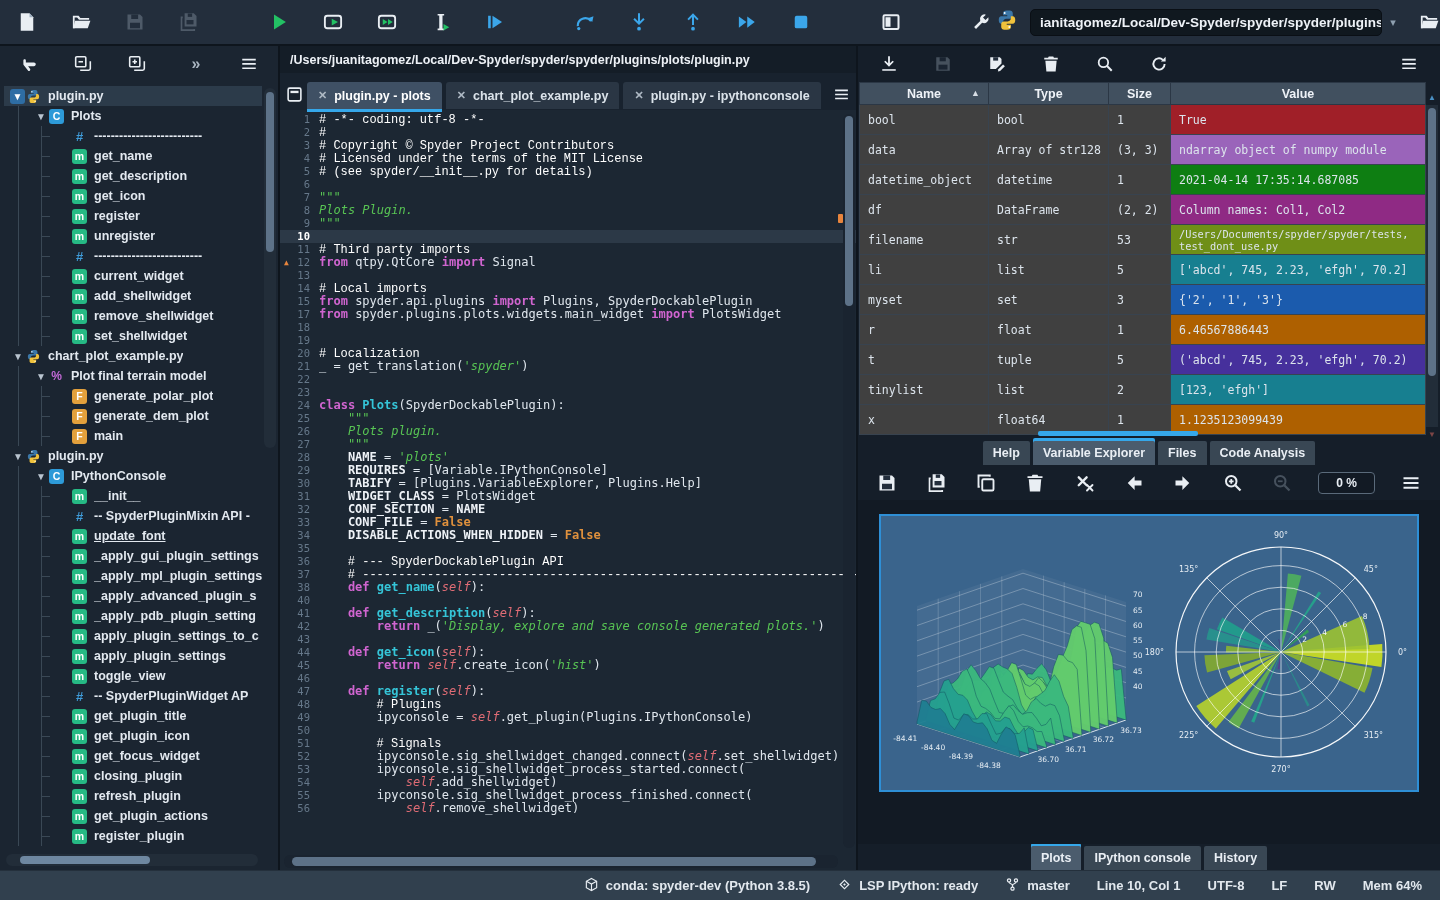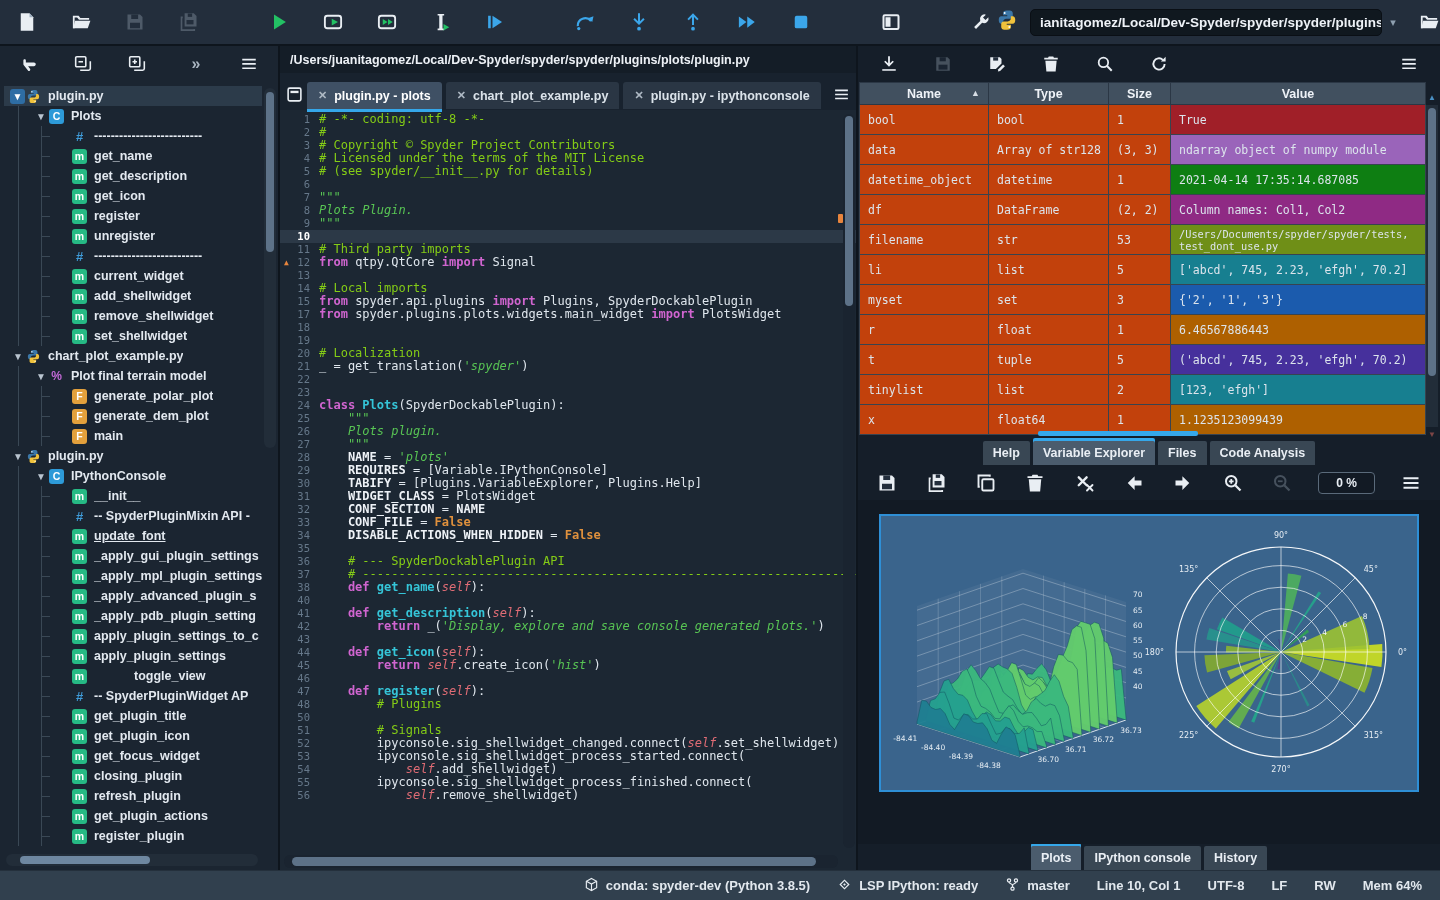--- a/index.html
+++ b/index.html
@@ -63,39 +63,39 @@
   .etab-side { background:none; border:none; cursor:pointer; margin-bottom:4px; }
   .etab-side svg { width:17px; height:17px; }
   .etab-menu { margin-left:auto; }
   #code-wrap { position:absolute; left:0; right:0; top:64px; bottom:18px; overflow:hidden; padding-top:3px; }
   .cl { display:flex; height:13px; line-height:13px; font-family:"DejaVu Sans Mono", monospace; font-size:12px; }
   .cl .lw { flex:none; width:13px; text-align:center; color:#e8853d; font-size:8px; }
   .cl .ln { flex:none; width:26px; text-align:right; color:#66788a; font-size:10.5px; padding-right:9px; }
   .cl .ct { flex:1; white-space:pre; overflow:hidden; color:#dfe6ed; }
   .cl.cur { background:#2c3947; }
   .cl.cur .ln { color:#ffffff; font-weight:700; }
-  .sy-c { color:#84cc16; } .sy-s { color:#58c554; font-style:italic; } .sy-k { color:#d065d0; font-weight:700;margin-top:40px; }
+  .sy-c { color:#ffffff;font-family:Liberation Mono, monospace; } .sy-s { color:#58c554; font-style:italic; } .sy-k { color:#d065d0; font-weight:700;margin-top:40px; }
   .sy-f { color:#35c5d8; font-weight:700; } .sy-e { color:#e06c75; font-style:italic; }
   .sy-o { color:#e0913d; font-weight:700; } .sy-b { color:#eef2f7; font-weight:700; } .sy-w { color:#dfe6ed; }
   .escroll-v { position:absolute; right:1px; top:68px; width:12px; bottom:22px; background:#1a2430; border-radius:6px; }
   .escroll-v i { position:absolute; left:2px; right:2px; top:2px; height:190px; background:#5d7288; border-radius:5px; }
   .emark { position:absolute; right:13px; top:168px; width:5px; height:9px; background:#e8853d; border-radius:1px; }
   .escroll-h { position:absolute; left:4px; right:18px; bottom:2px; height:13px; background:#1a2430; border-radius:6px; }
   .escroll-h i { position:absolute; top:2px; bottom:2px; left:8px; right:22px; background:#5d7288; border-radius:5px; }
 
   
   #ve-toolbar { height:36px; display:flex; align-items:center; gap:24px; padding:0 16px; background:#151e29; }
   #ve-toolbar .menu-right { margin-left:auto; }
   #ve-table-wrap { position:relative; height:356px; padding:0 1px; }
   table.ve { width:566px; border-collapse:collapse; table-layout:fixed; }
   table.ve th { height:22px; background:#41505f; color:#eef2f7; font-size:12.5px; font-weight:700;
     border:1px solid #2b3745; text-align:center; position:relative; }
   table.ve td { height:30px; border:1px solid #38434f; font-family:"DejaVu Sans Mono", monospace; font-size:11.5px;
     color:#dce4ec; padding:0 8px; overflow:hidden; white-space:nowrap; }
-  td.cell-plain { background:#c2410c; }
+  td.cell-plain { background:#404040; }
   td.cell-val { color:#fff; }
   td.cell-val .two { font-size:10.3px; line-height:12px; }
   th .sort { position:absolute; right:8px; top:5px; font-size:9px; color:#d7dee5; }
   .ve-scroll-v { position:absolute; right:2px; top:23px; width:12px; height:322px; background:#222d39; }
   .ve-scroll-v i { position:absolute; left:2px; right:2px; top:3px; height:268px; background:#5d7288; border-radius:5px; }
   .ve-scroll-v .up { position:absolute; top:-12px; left:2px; color:#4a90c4; font-size:8px; }
   .ve-scroll-v .dn { position:absolute; bottom:-12px; left:2px; color:#7d4545; font-size:8px; }
   .ve-scroll-h { position:absolute; left:180px; bottom:2px; width:160px; height:5px; background:#35a7ea; border-radius:2px; }
 
   .panel-tabs { height:27px; display:flex; justify-content:center; align-items:flex-end; gap:3px; background:#151e29; }
@@ -541,21 +541,21 @@
           <span class="badge b-m">m</span>
           <span style="overflow: hidden;">apply_plugin_settings</span>
         </div>
         <div class="trow">
           <i class="vguide" style="left: 14px;"></i>
           <i class="vguide" style="left: 37px;"></i>
           <i class="hguide" style="left: 37px;"></i>
           <span class="tind" style="width: 52px;"></span>
           <span class="texp"></span>
           <span class="badge b-m">m</span>
-          <span style="overflow: hidden; margin-left: 40px;">toggle_view</span>
+          <span style="overflow: hidden;">toggle_view</span>
         </div>
         <div class="trow">
           <i class="vguide" style="left: 14px;"></i>
           <i class="vguide" style="left: 37px;"></i>
           <i class="hguide" style="left: 37px;"></i>
           <span class="tind" style="width: 52px;"></span>
           <span class="texp"></span>
           <span class="g-hash">#</span>
           <span style="overflow: hidden;">-- SpyderPluginWidget AP</span>
         </div>
@@ -879,20 +879,25 @@
         </div>
         <div class="cl">
           <span class="lw"></span>
           <span class="ln">47</span>
           <span class="ct"><span class="sy-k">    def </span><span class="sy-f">register</span><span class="sy-w">(</span><span class="sy-e">self</span><span class="sy-w">):</span></span>
         </div>
         <div class="cl">
           <span class="lw"></span>
           <span class="ln">48</span>
           <span class="ct"><span class="sy-c">        # Plugins</span></span>
+        </div>
+        <div class="cl">
+          <span class="lw"></span>
+          <span class="ln">49</span>
+          <span class="ct"><span class="sy-w">        ipyconsole = </span><span class="sy-e">self</span><span class="sy-w">.get_plugin(Plugins.IPythonConsole)</span></span>
         </div>
         <div class="cl">
           <span class="lw"></span>
           <span class="ln">50</span>
           <span class="ct"></span>
         </div>
         <div class="cl">
           <span class="lw"></span>
           <span class="ln">51</span>
           <span class="ct"><span class="sy-c">        # Signals</span></span>

